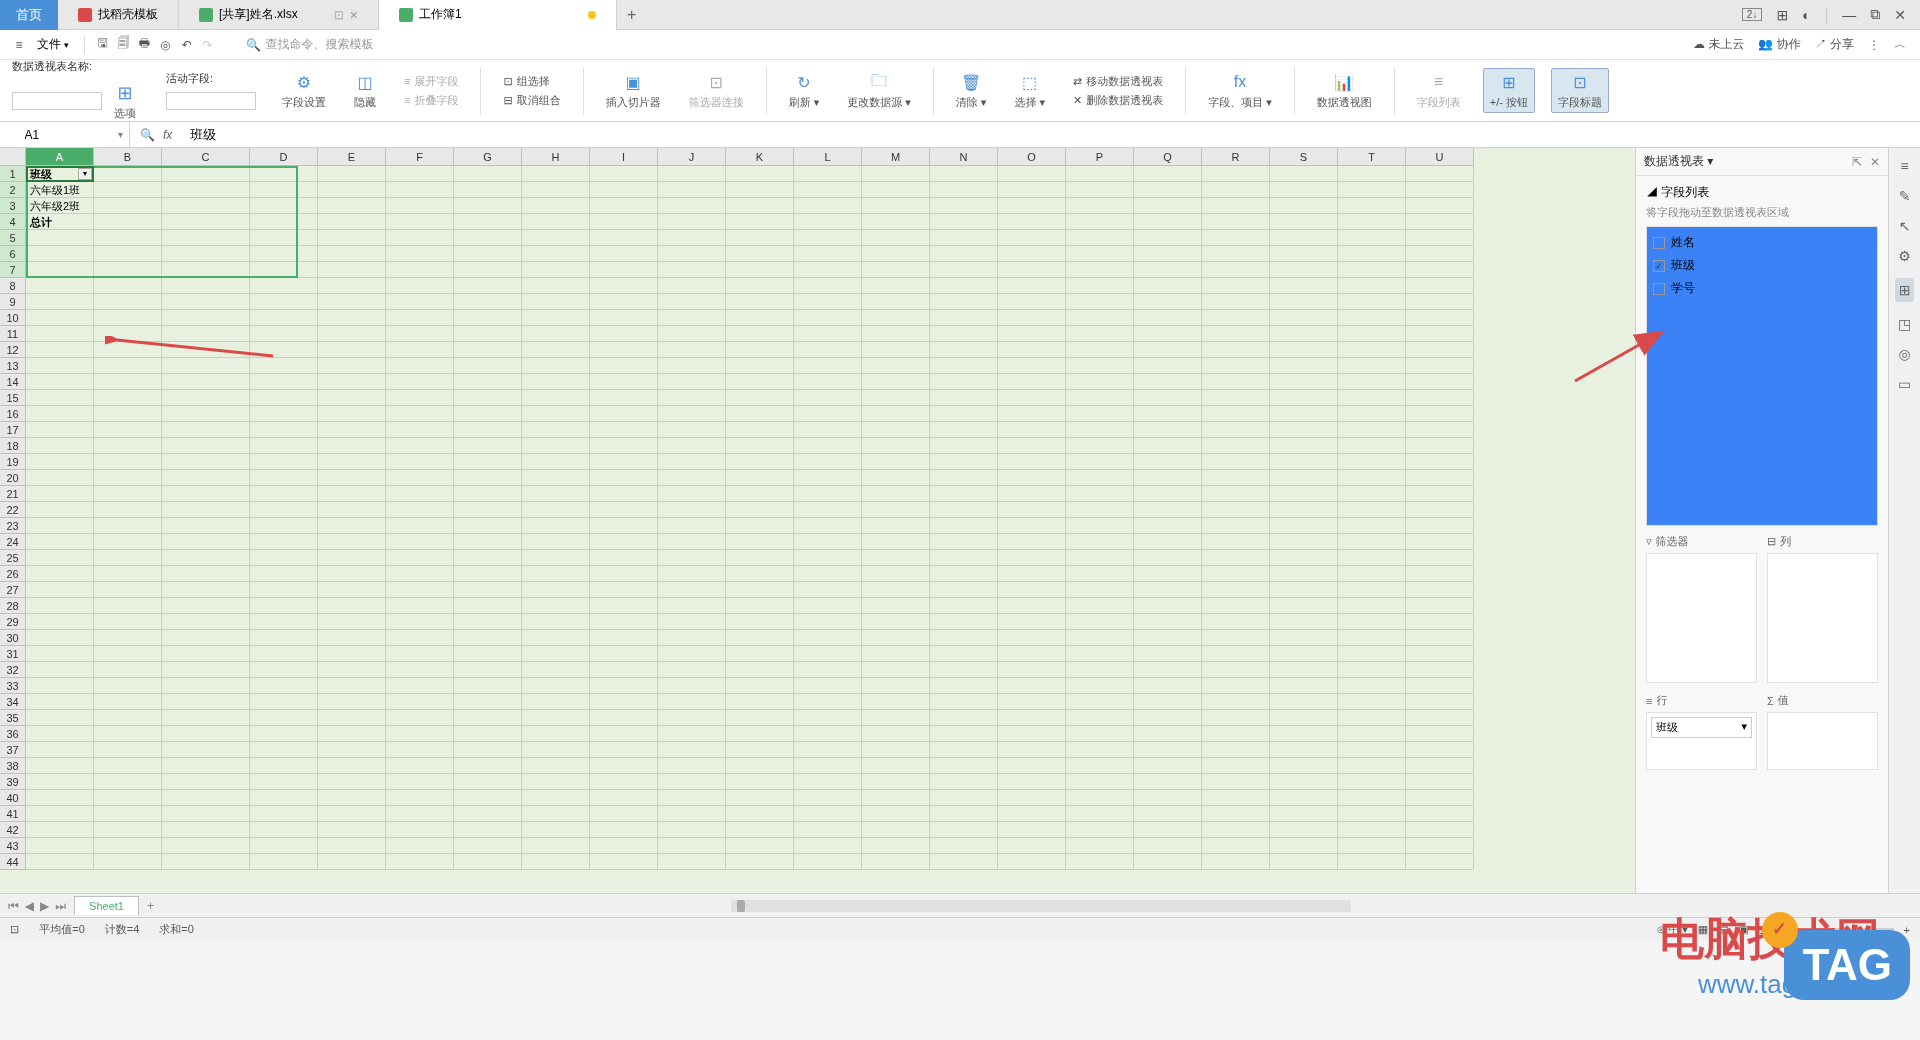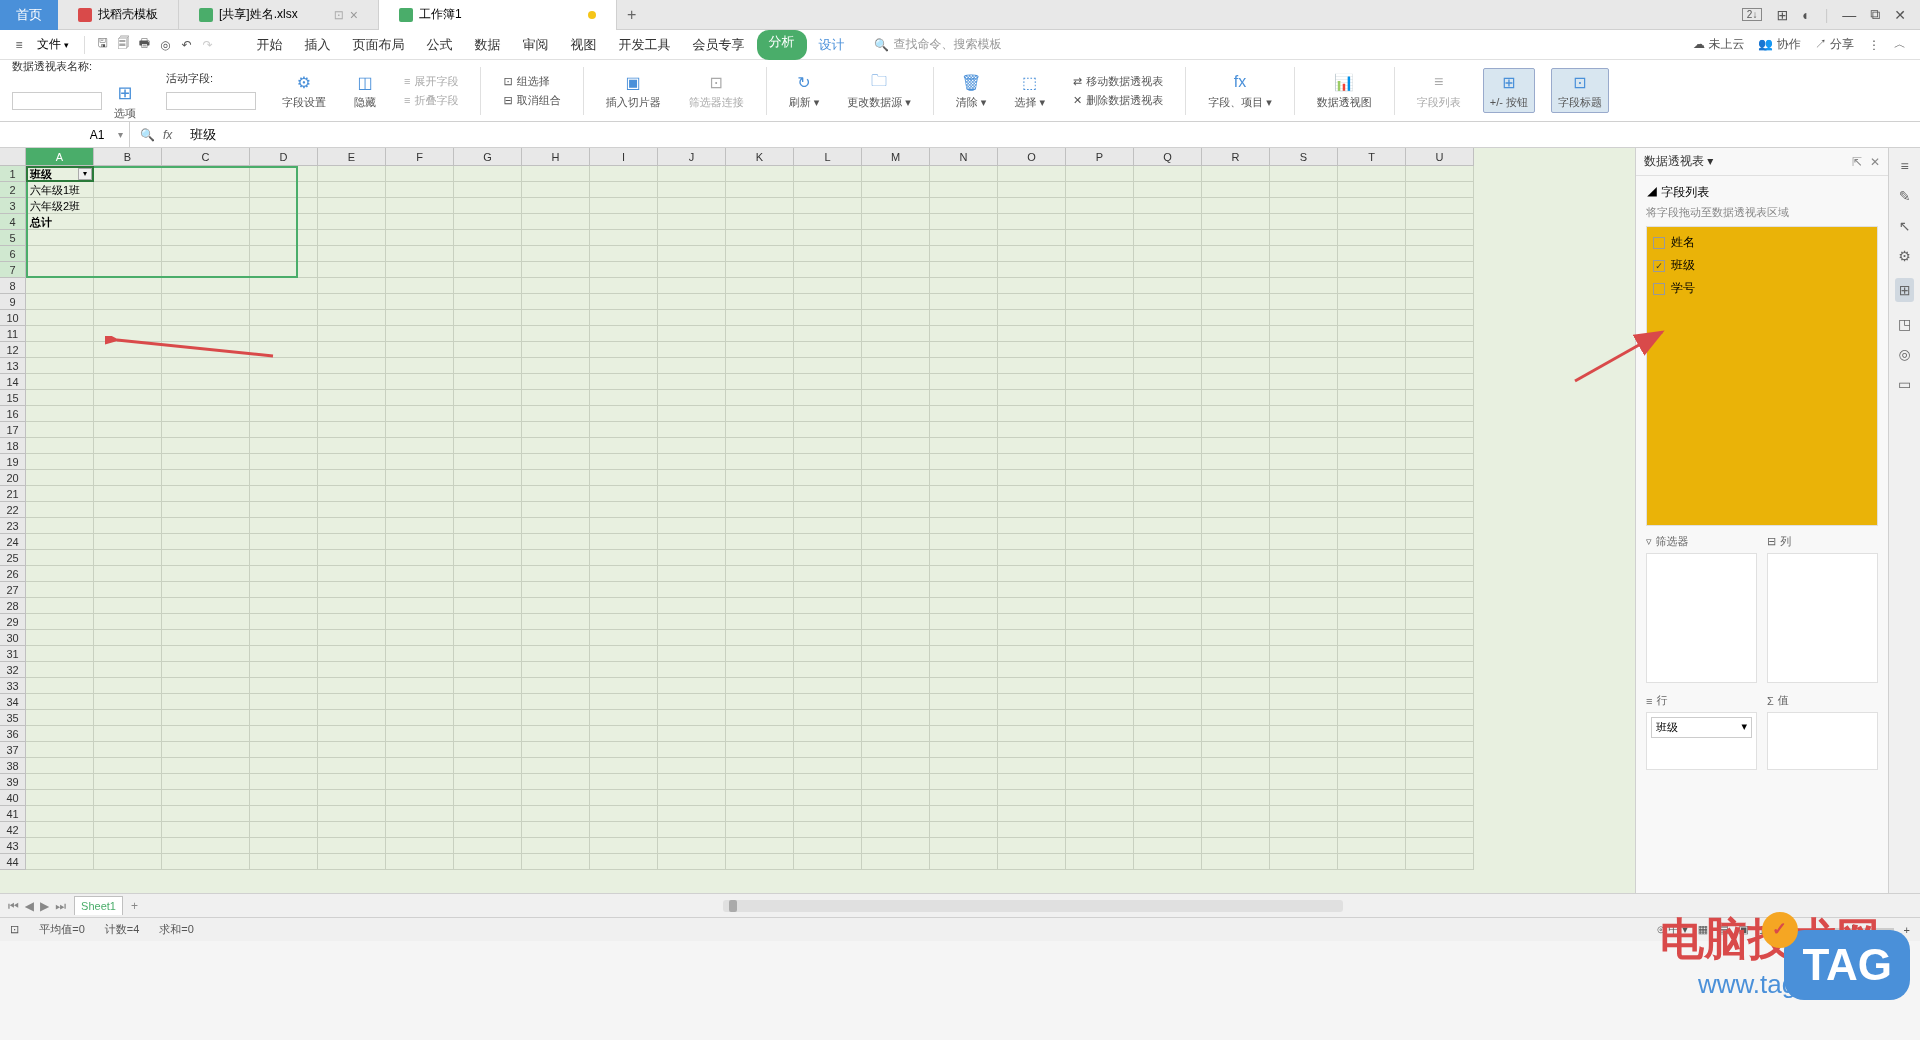--- a/index.html
+++ b/index.html
@@ -41,21 +41,21 @@
 .ribbon-btn.active { background: #d8e6f0; border: 1px solid #9ac; border-radius: 2px; }
 .ribbon-ico { width: 22px; height: 22px; display: flex; align-items: center; justify-content: center; font-size: 16px; color: #4a90d9; }
 .ribbon-ico.gray { color: #aaa; }
 .ribbon-sep { width: 1px; height: 48px; background: #e0e0e0; }
 .ribbon-small-row { display: flex; align-items: center; gap: 4px; font-size: 11px; color: #555; }
 .ribbon-small-row.disabled { color: #aaa; }
 
 
 .formulabar { height: 26px; background: #fff; display: flex; align-items: center; border-bottom: 1px solid #d0d0d0; }
 .cellref { width: 130px; display: flex; align-items: center; justify-content: center; border-right: 1px solid #d0d0d0; height: 100%; position: relative; }
-.cellref-input { border: none; text-align: right; width: 80px; font-size: 12px; }
+.cellref-input { border: none; text-align: left; width: 80px; font-size: 12px; }
 .cellref-arrow { position: absolute; right: 6px; color: #888; font-size: 10px; }
 .fx-btns { display: flex; gap: 8px; padding: 0 10px; align-items: center; color: #666; }
 .fx-input { flex: 1; padding: 0 8px; font-size: 13px; }
 
 
 .gridwrap { display: flex; height: 745px; position: relative; }
 .grid-main { flex: 1; position: relative; overflow: hidden; background: #e8f0e0; }
 .corner { position: absolute; top: 0; left: 0; width: 26px; height: 18px; background: #e8e8e8; border-right: 1px solid #c0c0c0; border-bottom: 1px solid #c0c0c0; z-index: 3; }
 .colheads { position: absolute; top: 0; left: 26px; right: 0; height: 18px; display: flex; z-index: 2; }
 .colhead { width: 68px; background: #e8e8e8; border-right: 1px solid #c0c0c0; border-bottom: 1px solid #c0c0c0; text-align: center; font-size: 11px; color: #333; line-height: 18px; }
@@ -76,39 +76,39 @@
 .arrow-red2 { position: absolute; top: 178px; right: 250px; z-index: 10; pointer-events: none; }
 
 
 .pivot-panel { width: 253px; background: #f8f8f8; border-left: 1px solid #d0d0d0; display: flex; flex-direction: column; }
 .pivot-head { height: 28px; display: flex; align-items: center; justify-content: space-between; padding: 0 8px; border-bottom: 1px solid #e0e0e0; }
 .pivot-title { font-size: 12px; color: #333; }
 .pivot-headicons { display: flex; gap: 8px; color: #888; }
 .pivot-section { padding: 8px 10px; }
 .pivot-sec-title { font-size: 12px; color: #000000; margin-bottom: 4px; }
 .pivot-sec-sub { font-size: 11px; color: #888; margin-bottom: 6px; }
-.field-list { background: #eab308; border: 1px solid #e0e0e0; padding: 4px; min-height: 300px; }
+.field-list { background: #3b82f6; border: 1px solid #e0e0e0; padding: 4px; min-height: 300px; }
 .field-item { display: flex; align-items: center; gap: 6px; padding: 3px 2px; font-size: 12px; }
 .field-check { width: 12px; height: 12px; border: 1px solid #999; display: flex; align-items: center; justify-content: center; font-size: 9px; color: #333; }
 .areas { display: grid; grid-template-columns: 1fr 1fr; gap: 10px; padding: 0 10px 10px; }
 .area-box { }
 .area-label { font-size: 11px; color: #666; display: flex; align-items: center; gap: 4px; margin-bottom: 4px; }
 .area-drop { background: #fff; border: 1px solid #e0e0e0; height: 130px; padding: 4px; }
 .area-drop.short { height: 58px; }
 .area-tag { background: #fff; border: 1px solid #ccc; padding: 2px 4px; font-size: 11px; display: flex; justify-content: space-between; }
 
 
 .rightbar { width: 32px; background: #f0f0f0; border-left: 1px solid #d0d0d0; display: flex; flex-direction: column; gap: 14px; padding: 10px 0; align-items: center; }
 .rightbar span { font-size: 14px; color: #666; }
 .rightbar .active { background: #d0d8e0; padding: 4px; border-radius: 3px; }
 
 
 .sheettabs { height: 24px; background: #f0f0f0; display: flex; align-items: center; border-top: 1px solid #d0d0d0; }
 .sheettab-nav { display: flex; gap: 6px; padding: 0 8px; color: #888; }
-.sheettab { background: #fff; border: 1px solid #c0c0c0; border-bottom: none; padding: 3px 6px; font-size: 11px; color: #4aad6a; }
+.sheettab { background: #fff; border: 1px solid #c0c0c0; border-bottom: none; padding: 3px 14px; font-size: 11px; color: #4aad6a; }
 .sheettab-add { padding: 0 8px; color: #888; }
 .hscroll { flex: 1; display: flex; justify-content: center; }
 .hscroll-track { width: 620px; height: 12px; background: #e0e0e0; border-radius: 3px; position: relative; }
 .hscroll-thumb { position: absolute; left: 6px; width: 8px; height: 12px; background: #aaa; border-radius: 2px; }
 
 
 .statusbar { height: 24px; background: #f0f0f0; display: flex; align-items: center; padding: 0 10px; gap: 20px; font-size: 11px; color: #555; border-top: 1px solid #d0d0d0; }
 .status-right { margin-left: auto; display: flex; gap: 10px; align-items: center; }
 
 
@@ -160,33 +160,20 @@
         <span>文件</span>
         <span style="font-size:9px">▾</span>
       </span>
     <span style="width:1px;height:18px;background:#ddd;margin:0 6px"></span>
     <span class="menu-icon">🖫</span>
     <span class="menu-icon">🗐</span>
     <span class="menu-icon">🖶</span>
     <span class="menu-icon">◎</span>
     <span class="menu-icon">↶</span>
     <span class="menu-icon" style="color:#ccc">↷</span>
-  </div>
-  <div class="menu-tabs">
-    <span class="menu-tab">开始</span>
-    <span class="menu-tab">插入</span>
-    <span class="menu-tab">页面布局</span>
-    <span class="menu-tab">公式</span>
-    <span class="menu-tab">数据</span>
-    <span class="menu-tab">审阅</span>
-    <span class="menu-tab">视图</span>
-    <span class="menu-tab">开发工具</span>
-    <span class="menu-tab">会员专享</span>
-    <span class="menu-tab highlight">分析</span>
-    <span class="menu-tab design">设计</span>
   </div>
   <div class="search-box">
     <span>🔍</span>
     <span>查找命令、搜索模板</span>
   </div>
   <div class="menu-right">
     <span>☁ <span>未上云</span></span>
     <span>👥 <span>协作</span></span>
     <span>↗ <span>分享</span></span>
     <span>⋮</span>

